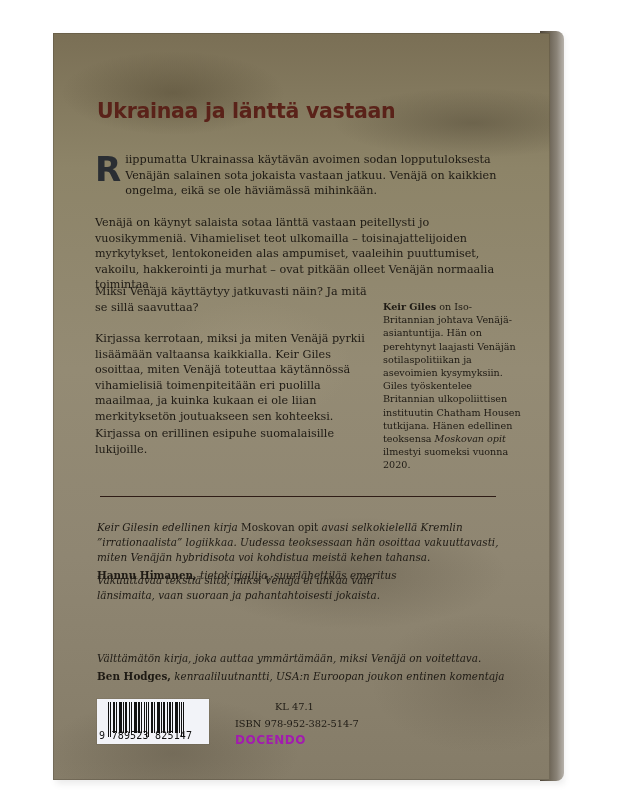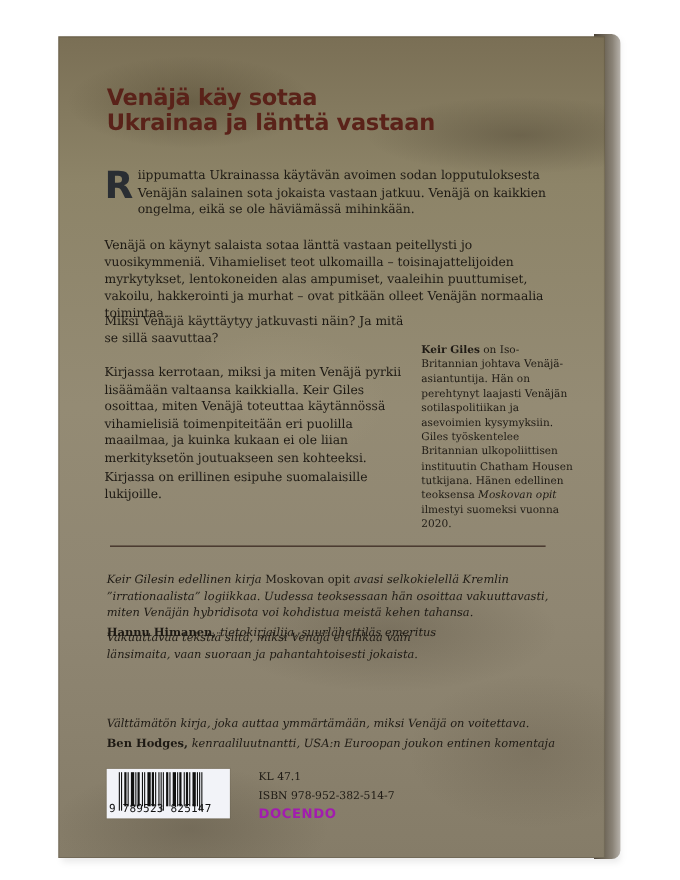--- a/index.html
+++ b/index.html
@@ -76,21 +76,21 @@
       float: left;
       font-family: "DejaVu Sans", sans-serif;
       font-weight: bold;
       font-size: 34px;
       line-height: 30px;
       color: #2a2e33;
       margin: 2px 4px 0 0;
     }
     .bio {
       position: absolute;
-      left: 383px; top: 312px;
+      left: 383px; top: 300px;
       width: 138px;
       margin: 0;
       font-family: "DejaVu Serif", serif;
       font-size: 9.6px;
       line-height: 13.2px;
       color: #1e1a14;
     }
     .bio b { font-weight: bold; }
     .bio i { font-style: italic; }
     .divider {
@@ -147,42 +147,42 @@
       white-space: nowrap;
     }
     .meta {
       position: absolute;
       left: 235px;
       font-family: "DejaVu Serif", serif;
       font-size: 9.8px;
       color: #1e1a14;
       margin: 0;
     }
-    .meta.kl { top: 701px; }
+    .meta.kl { top: 701px; margin-left: 40px; }
     .meta.isbn { top: 718px; }
     .publisher {
       position: absolute;
       left: 235px; top: 733px;
       font-family: "DejaVu Sans", sans-serif;
       font-weight: bold;
       font-size: 12px;
       letter-spacing: 0.5px;
       color: #a21caf;
     }
   </style>
 </head>
 <body>
 
 <div class="stage">
   <div class="book-shadow"></div>
   <div class="spine-edge"></div>
   <div class="cover"></div>
 
   <h1 class="title">
-    <span>Venäjä käy sotaa</span><br>
+    <br>
     <span>Ukrainaa ja länttä vastaan</span>
   </h1>
 
   <p class="para p1 body-text">
     <span class="dropcap">R</span><span>iippumatta Ukrainassa käytävän avoimen sodan lopputuloksesta Venäjän salainen sota jokaista vastaan jatkuu. Venäjä on kaikkien ongelma, eikä se ole häviämässä mihinkään.</span>
   </p>
 
   <p class="para p2 body-text">Venäjä on käynyt salaista sotaa länttä vastaan peitellysti jo vuosikymmeniä. Vihamieliset teot ulkomailla – toisinajattelijoiden myrkytykset, lentokoneiden alas ampumiset, vaaleihin puuttumiset, vakoilu, hakkerointi ja murhat – ovat pitkään olleet Venäjän normaalia toimintaa.</p>
 
   <p class="para p3 body-text">Miksi Venäjä käyttäytyy jatkuvasti näin? Ja mitä se sillä saavuttaa?</p>

